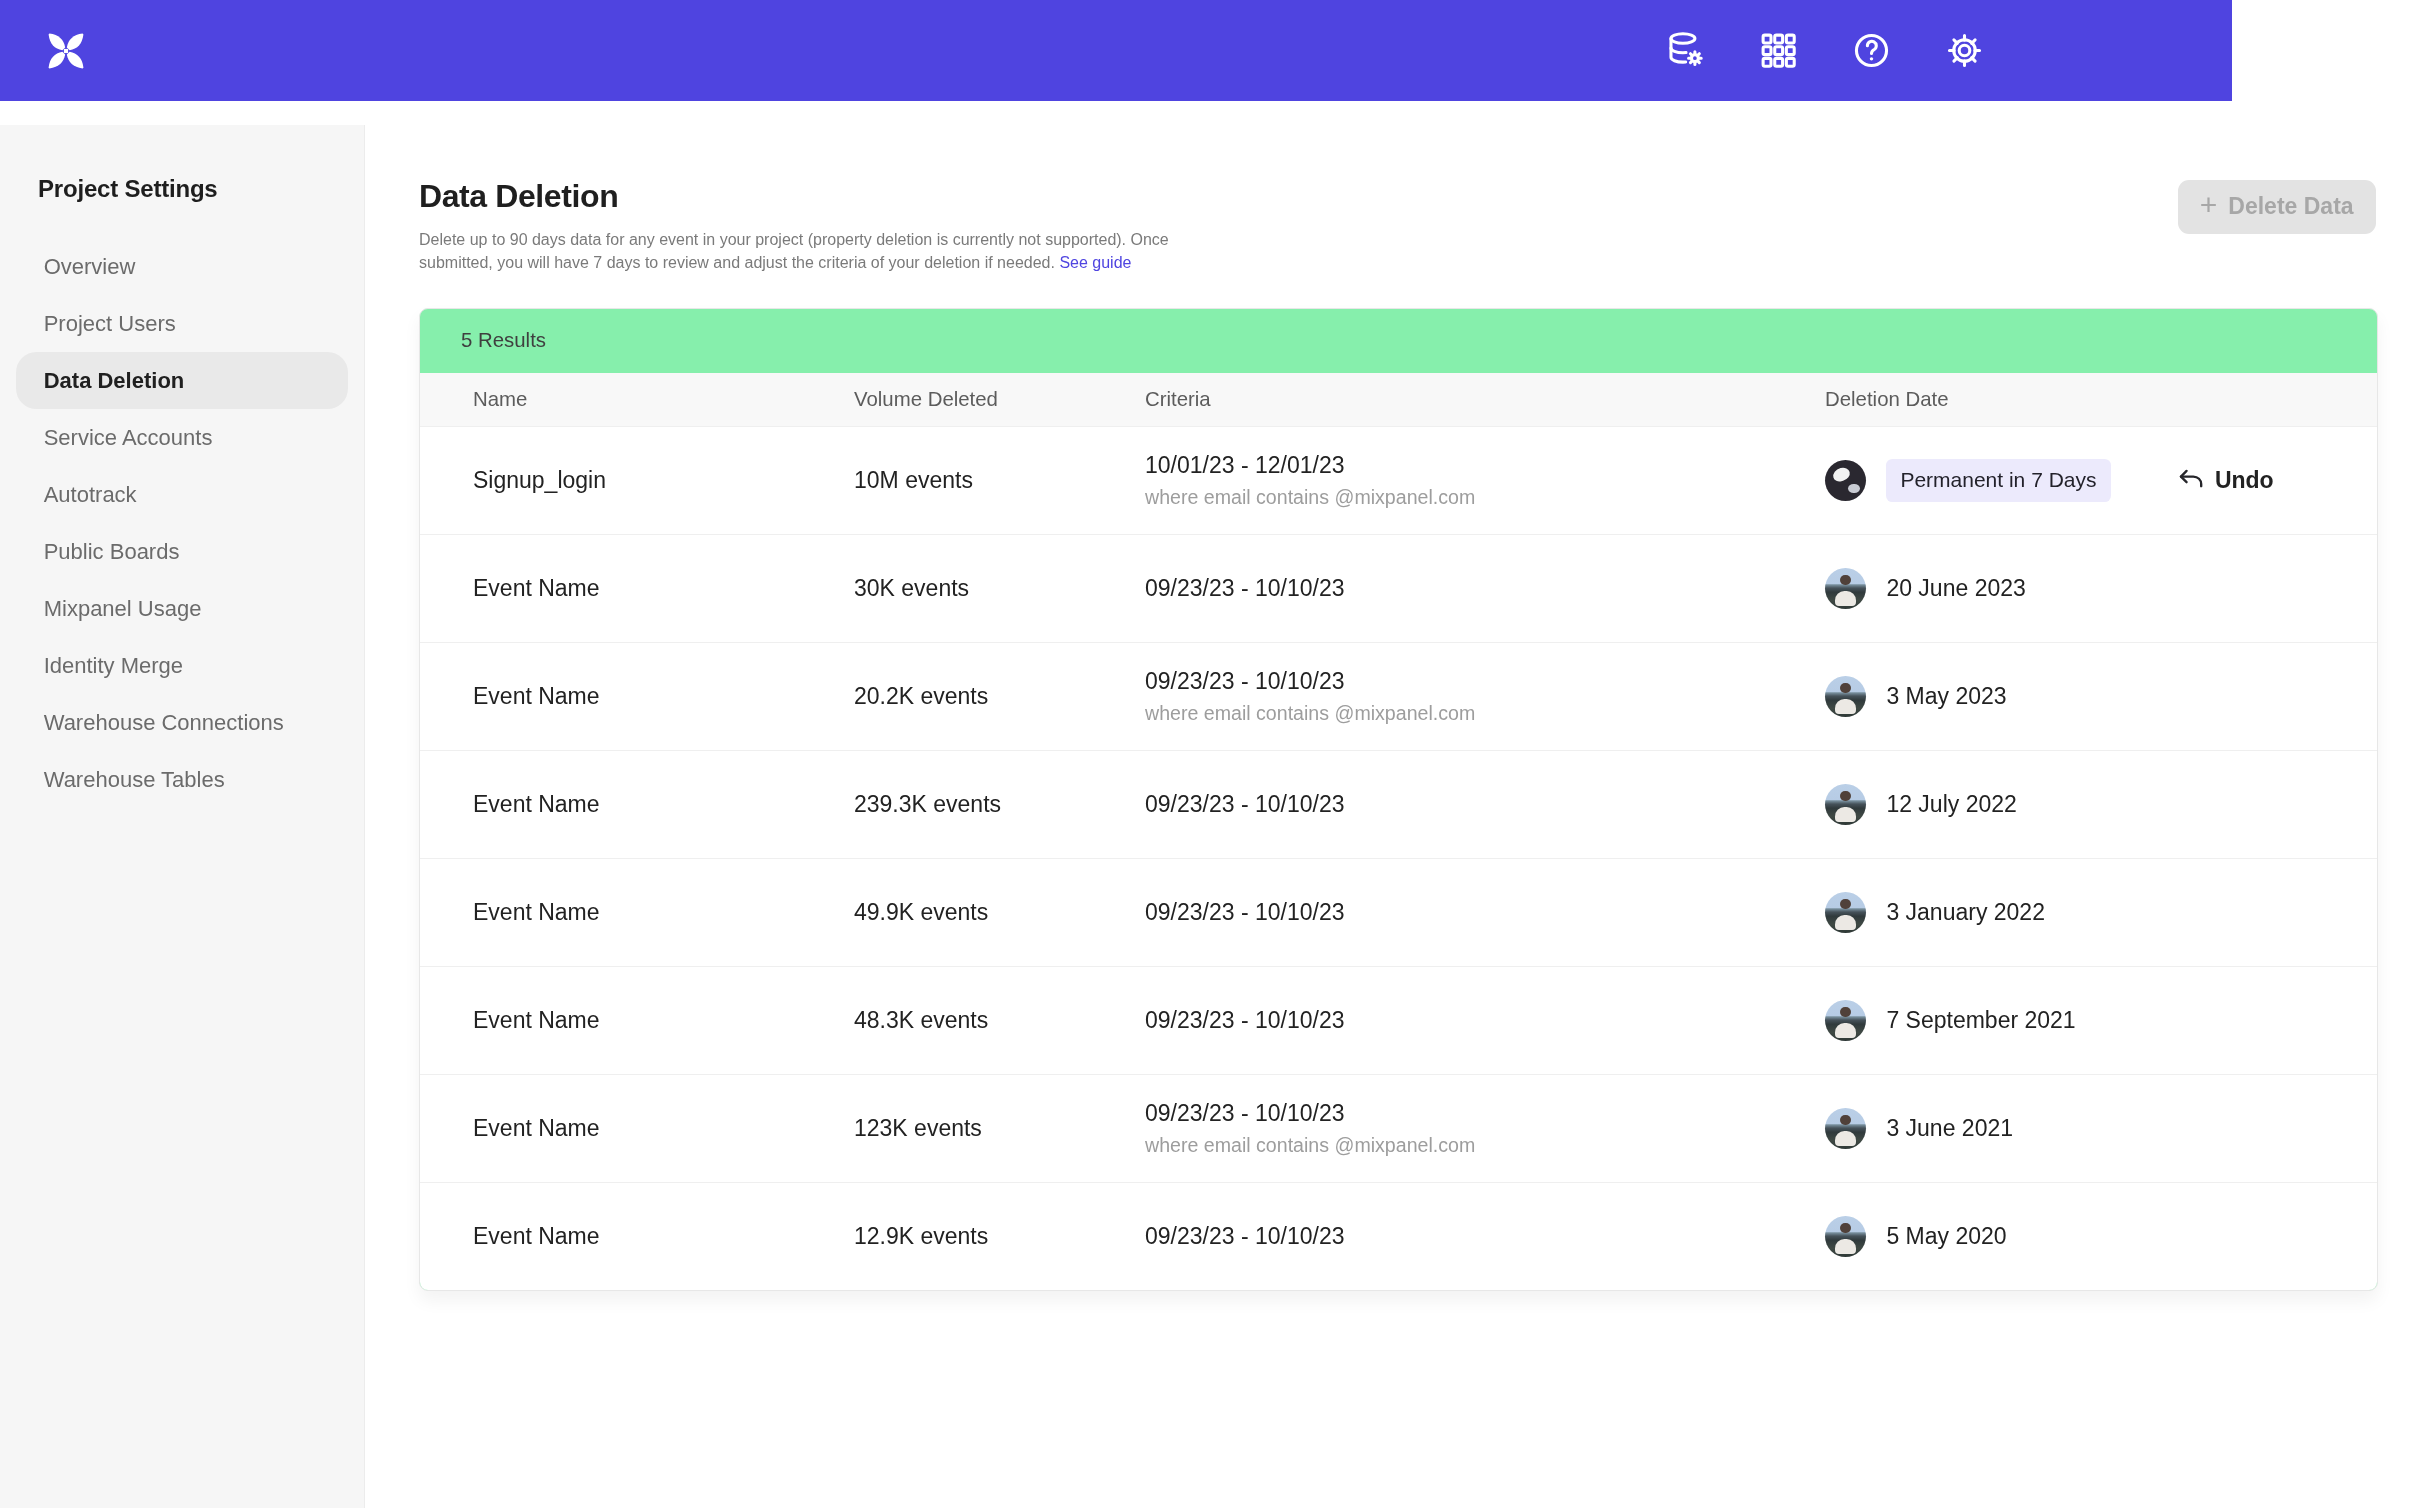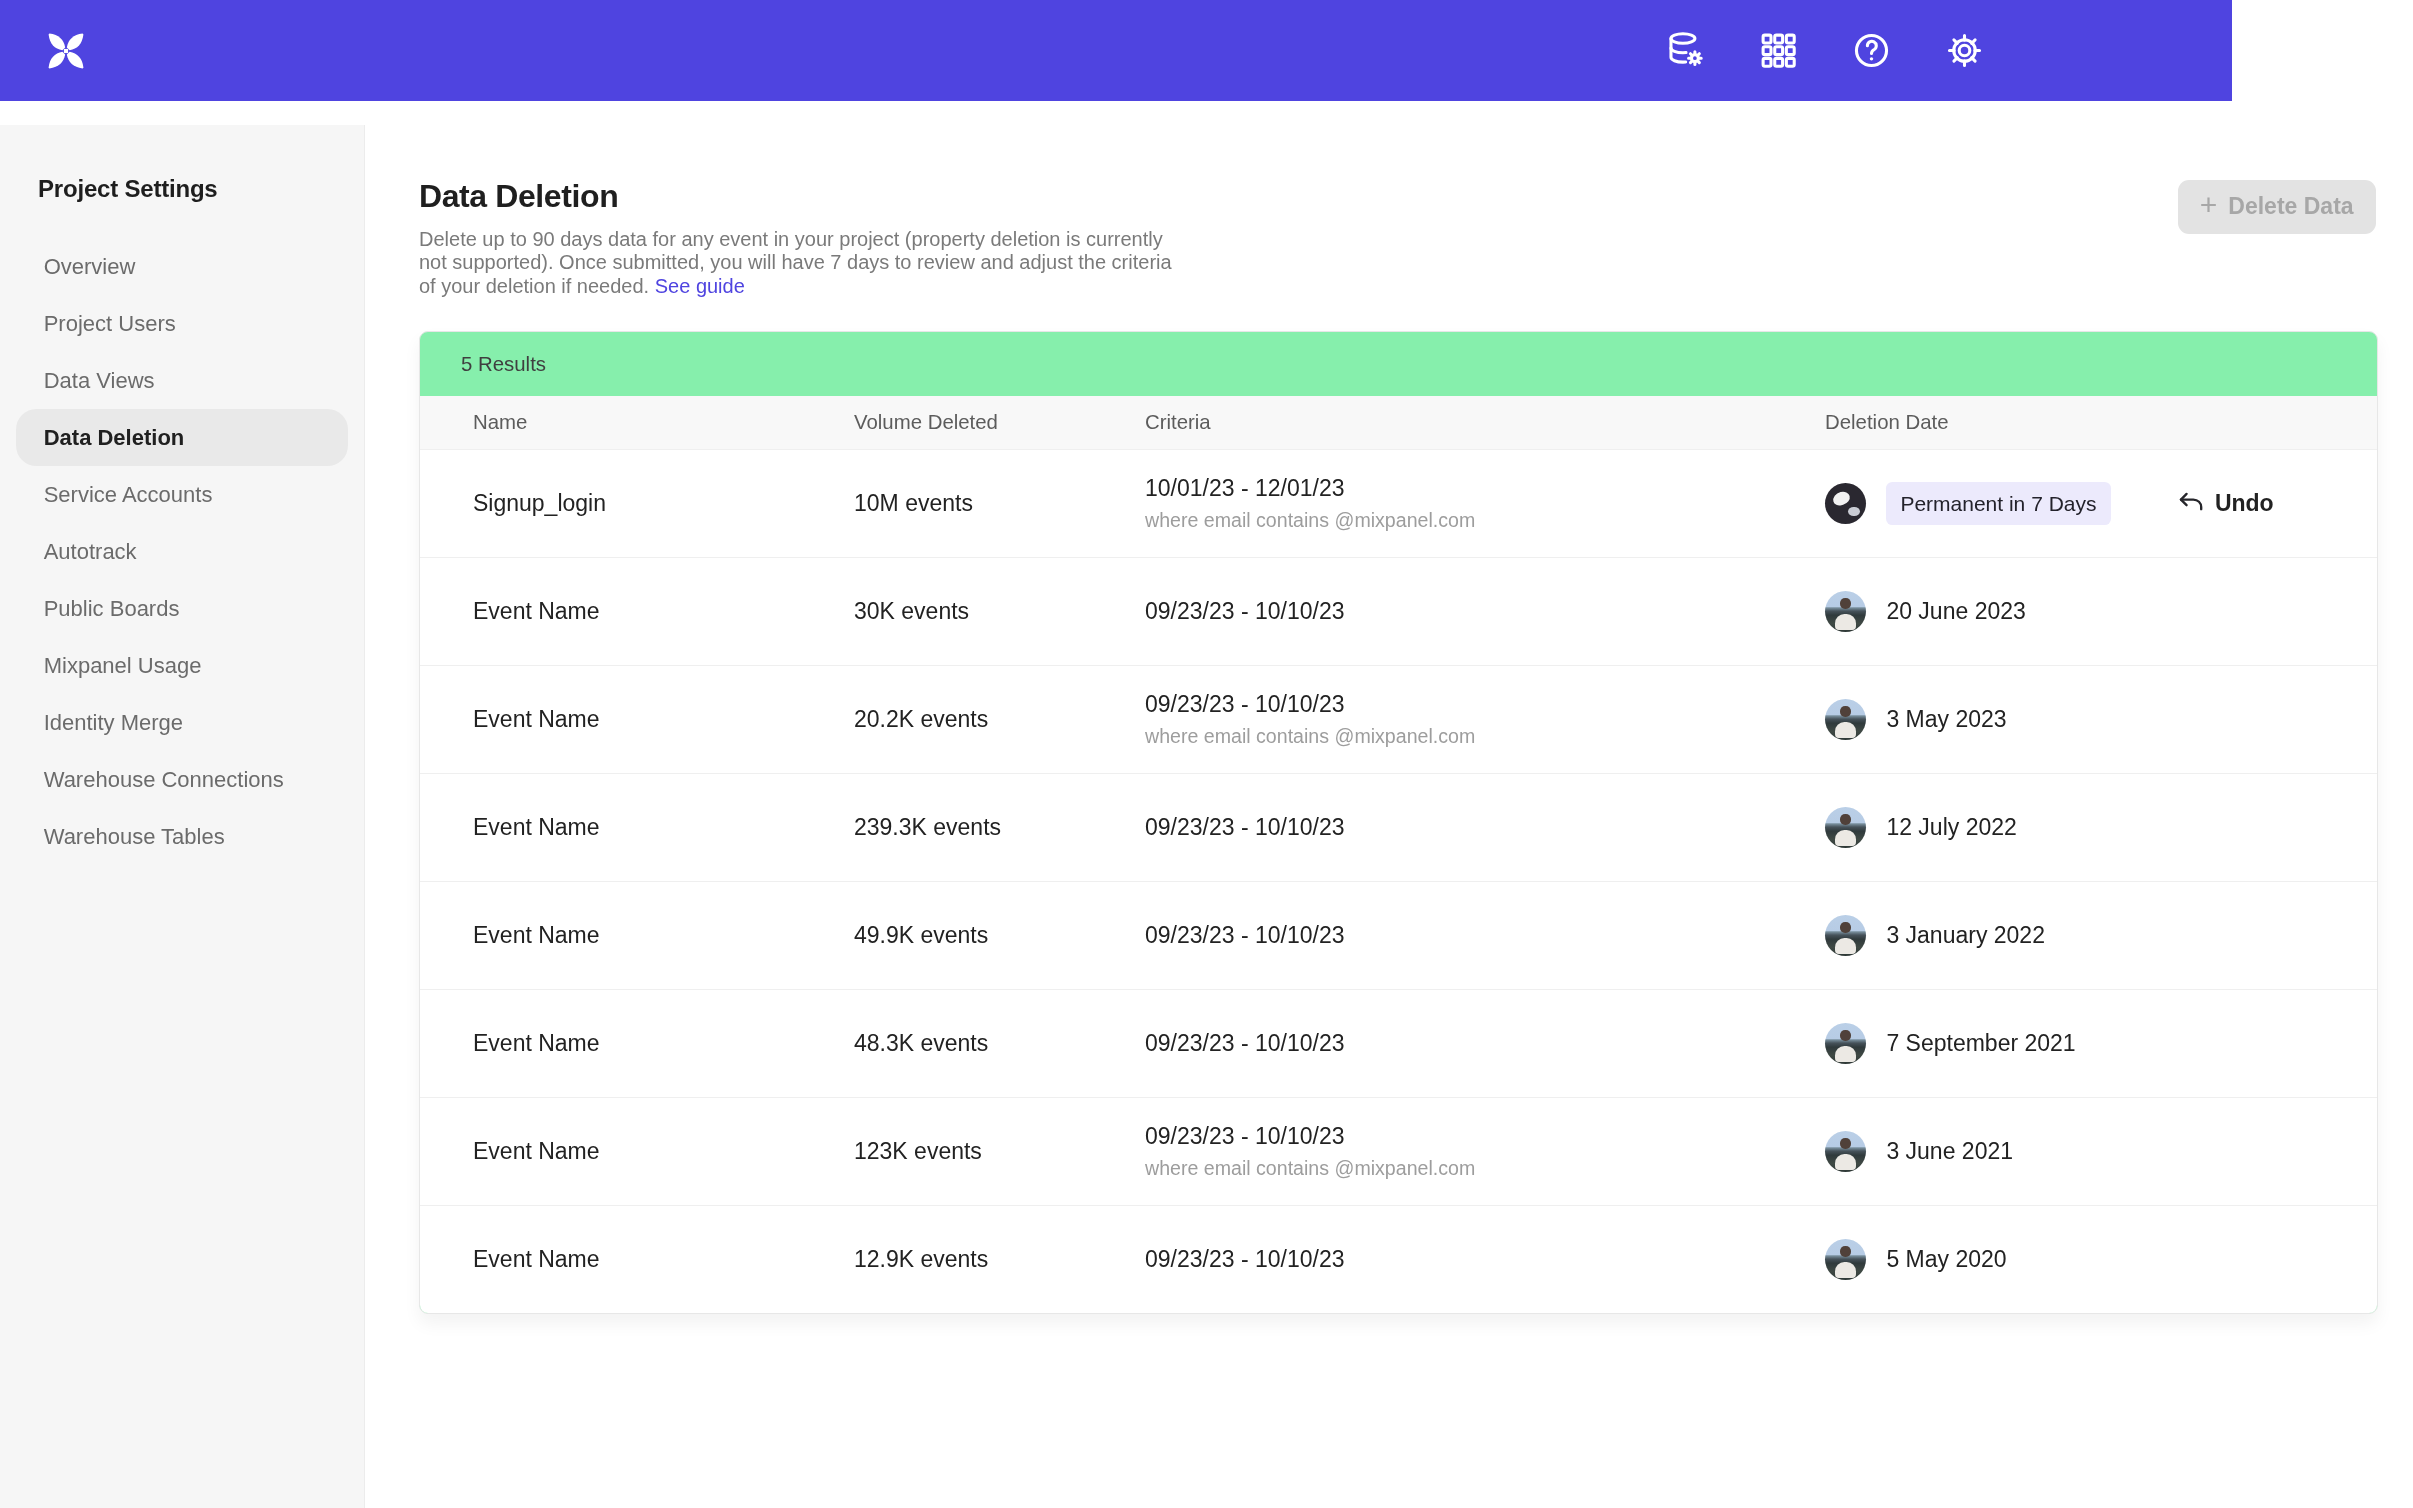--- a/index.html
+++ b/index.html
@@ -46,21 +46,21 @@
     border-radius: 20.4px; cursor: pointer;
   }
   .side-item.active { background: #E9E9E9; color: #202020; font-weight: 700; }
 
   
   .main { flex: 1; padding: 53px 36px 0 54px; position: relative; background: #fff; }
   .page-head { position: relative; }
   .page-head h1 { font-size: 32px; font-weight: 700; color: #1F1F1F; letter-spacing: -0.4px; }
   .desc {
     margin-top: 12.6px; max-width: 754px;
-    font-size: 20px; line-height: 23.6px; color: #7A7A7A;
+    font-size: 16px; line-height: 23.6px; color: #7A7A7A;
   }
   .guide { color: #4F44E0; text-decoration: none; cursor: pointer; }
   .delete-btn {
     position: absolute; right: 2.4px; top: 1.6px;
     height: 54px; padding: 0 22px;
     background: #E3E3E3; color: #A7A7A7;
     border: none; border-radius: 11px;
     font-family: "Liberation Sans", sans-serif;
     font-size: 23px; font-weight: 700;
     display: inline-flex; align-items: center; gap: 11px;
@@ -200,23 +200,20 @@
 
   <div class="body-wrap">
     <aside class="sidebar">
       <h2>Project Settings</h2>
       <nav class="side-list" id="side-list">
           <div class="side-item">
     <span>Overview</span>
   </div>
           <div class="side-item">
     <span>Project Users</span>
-  </div>
-          <div class="side-item">
-    <span>Data Views</span>
   </div>
           <div class="side-item active">
     <span>Data Deletion</span>
   </div>
           <div class="side-item">
     <span>Service Accounts</span>
   </div>
           <div class="side-item">
     <span>Autotrack</span>
   </div>

